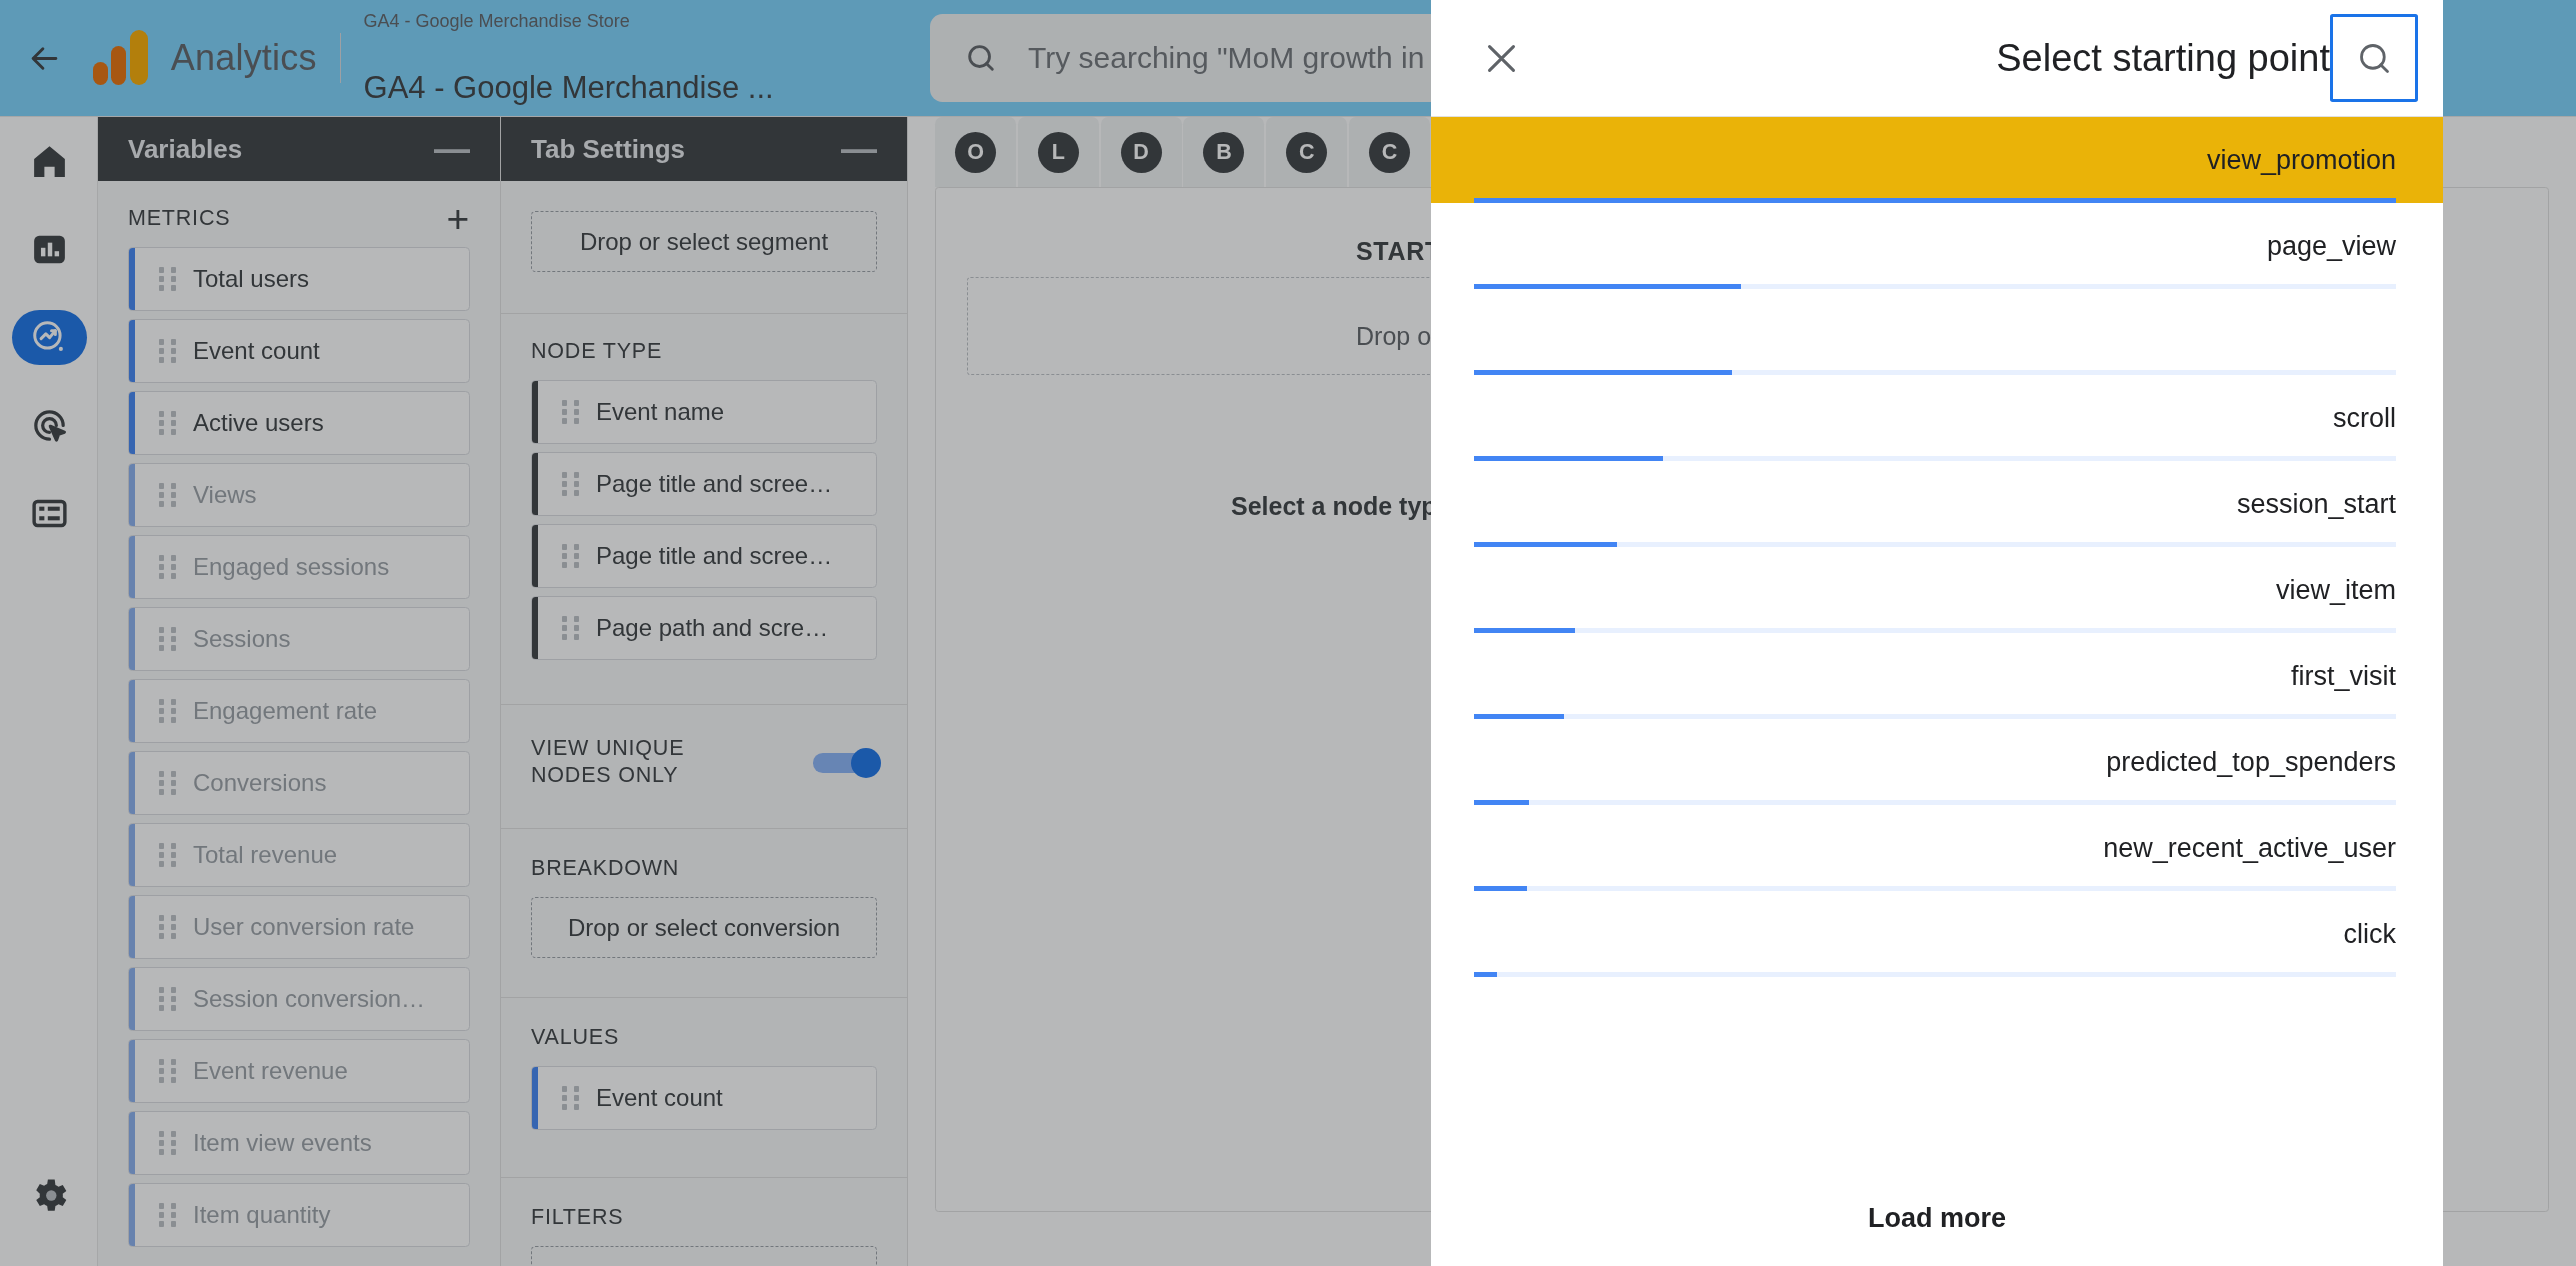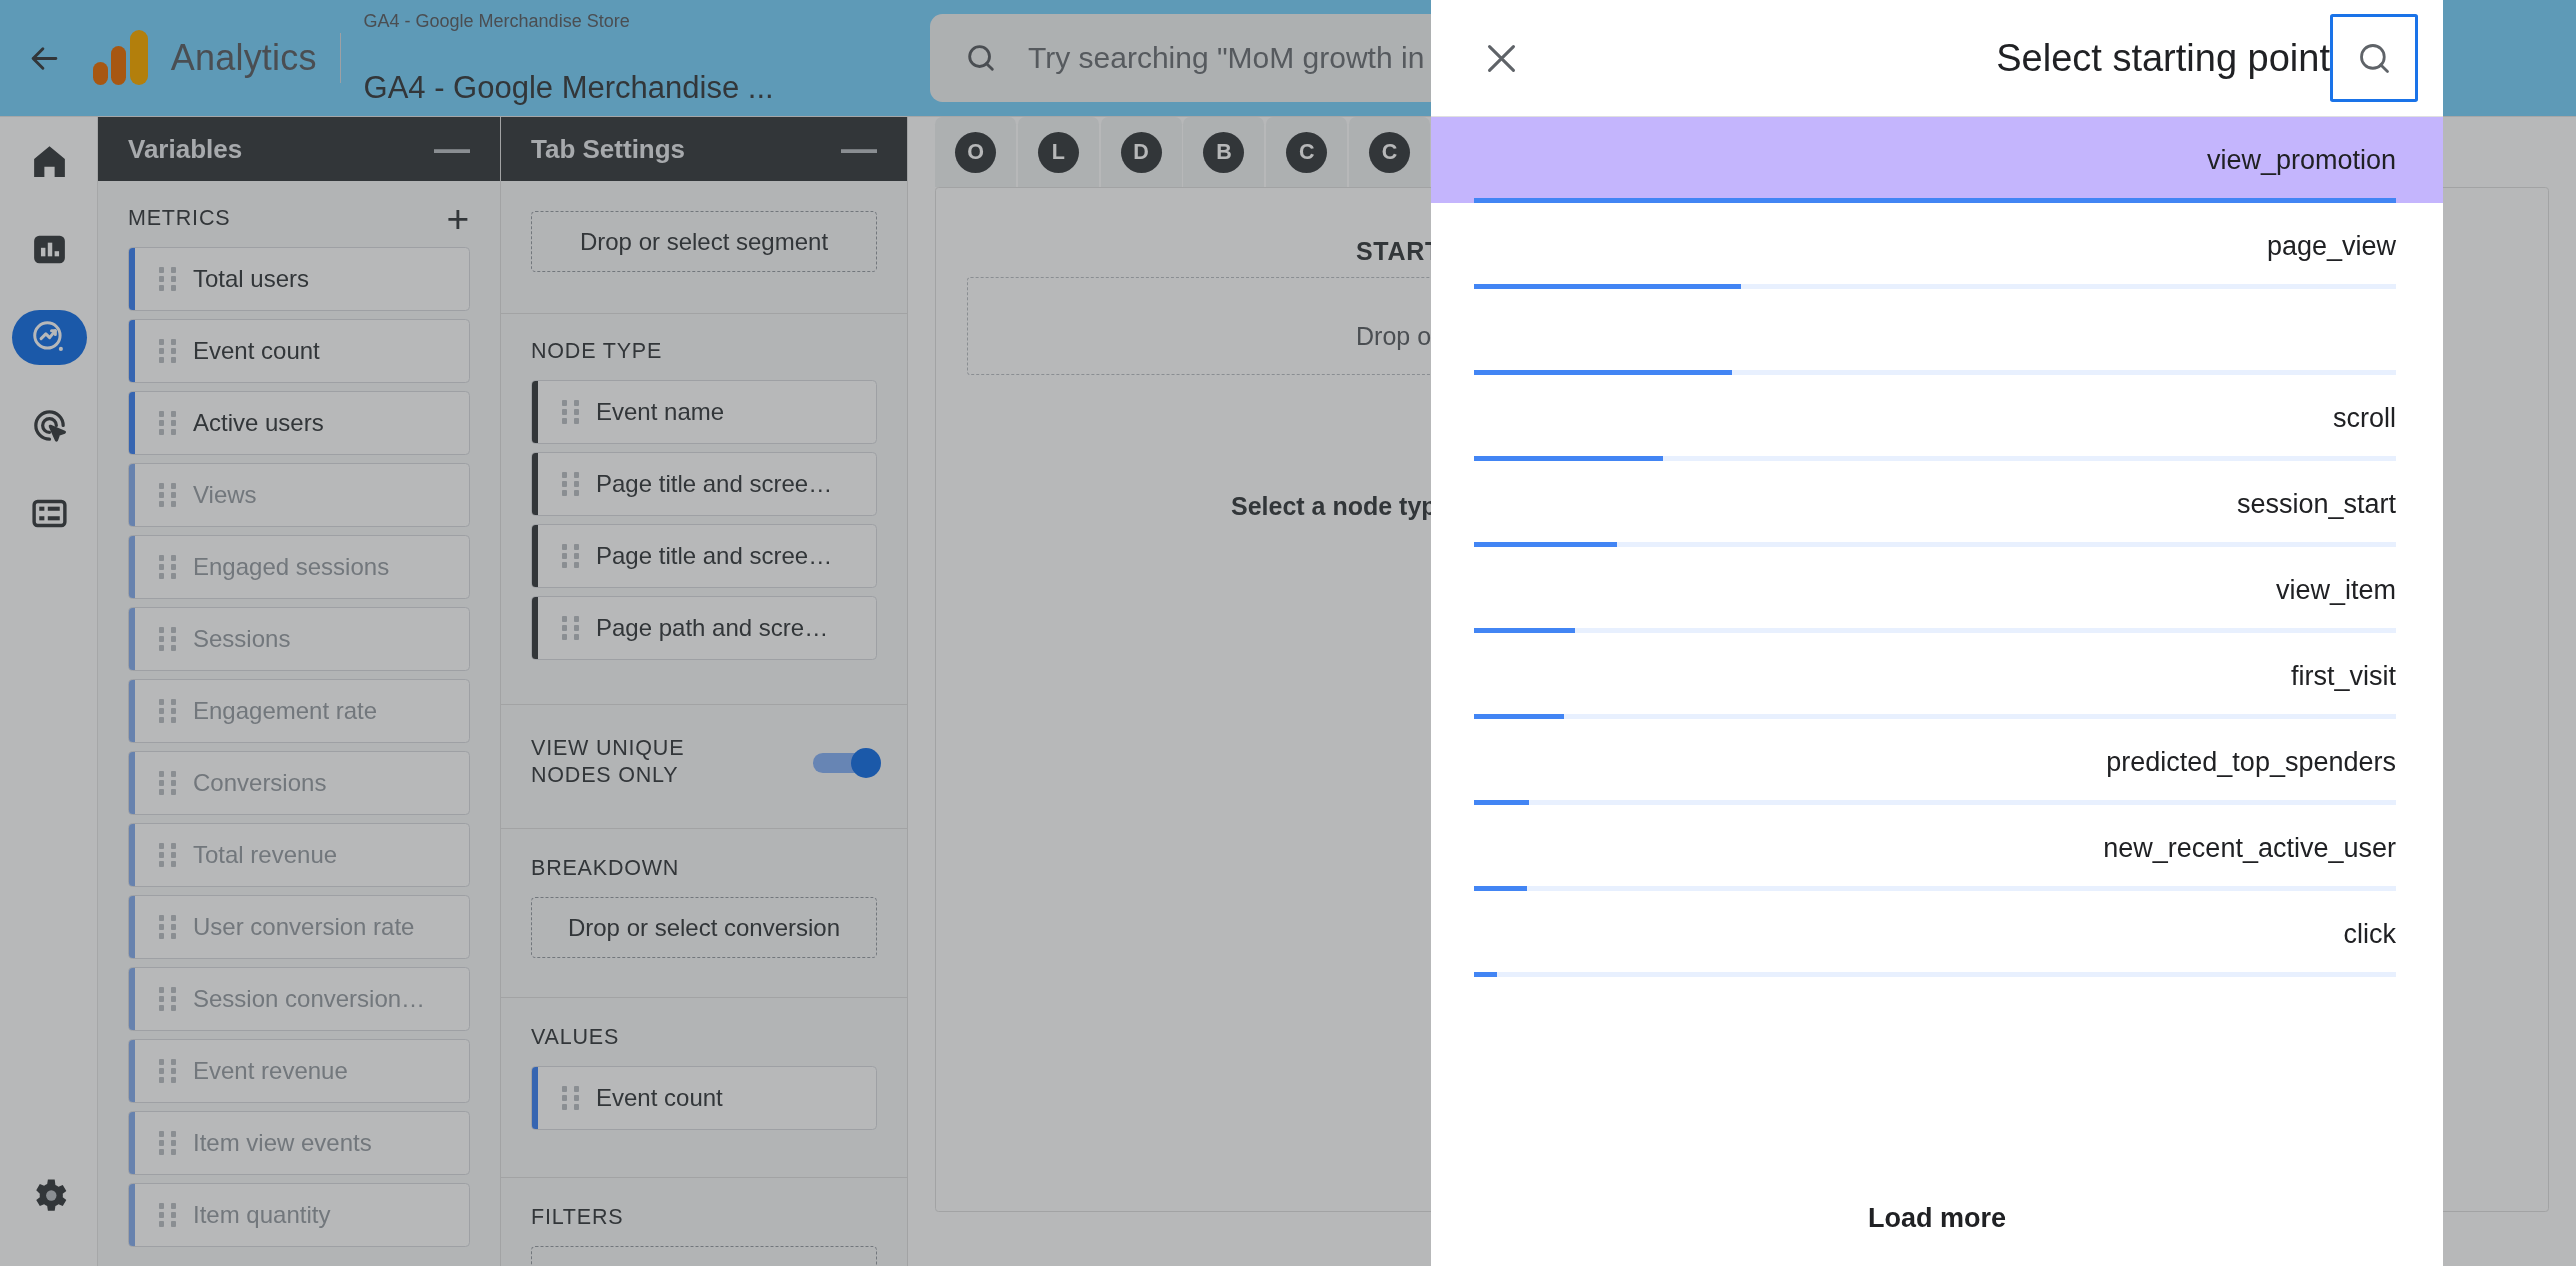--- a/index.html
+++ b/index.html
@@ -166,21 +166,21 @@
   #modal-search {
     width: 88px; height: 88px; border: 3.6px solid #1a73e8; border-radius: 2.7px;
     display: flex; align-items: center; justify-content: center; color: #5f6368; flex: none;
     background: #fff;
   }
   #modal-list { flex: 1; overflow: hidden; }
   .evt {
     position: relative; height: 86px; padding: 0 47px; display: flex; flex-direction: column;
     justify-content: center; background: #fff;
   }
-  .evt.hover { background: #c4b5fd; }
+  .evt.hover { background: #eab308; }
   .evt-label { font-size: 27px; color: #202124; line-height: 32px; }
   .evt-bar {
     position: absolute; left: 43px; right: 47px; bottom: 0; height: 5.4px; background: #e8f0fe;
   }
   .evt-bar .fill { height: 5.4px; background: #4285f4; }
   #load-more {
     height: 98px; display: flex; align-items: center; justify-content: center;
     font-size: 27px; font-weight: bold; color: #202124;
   }
 </style>

